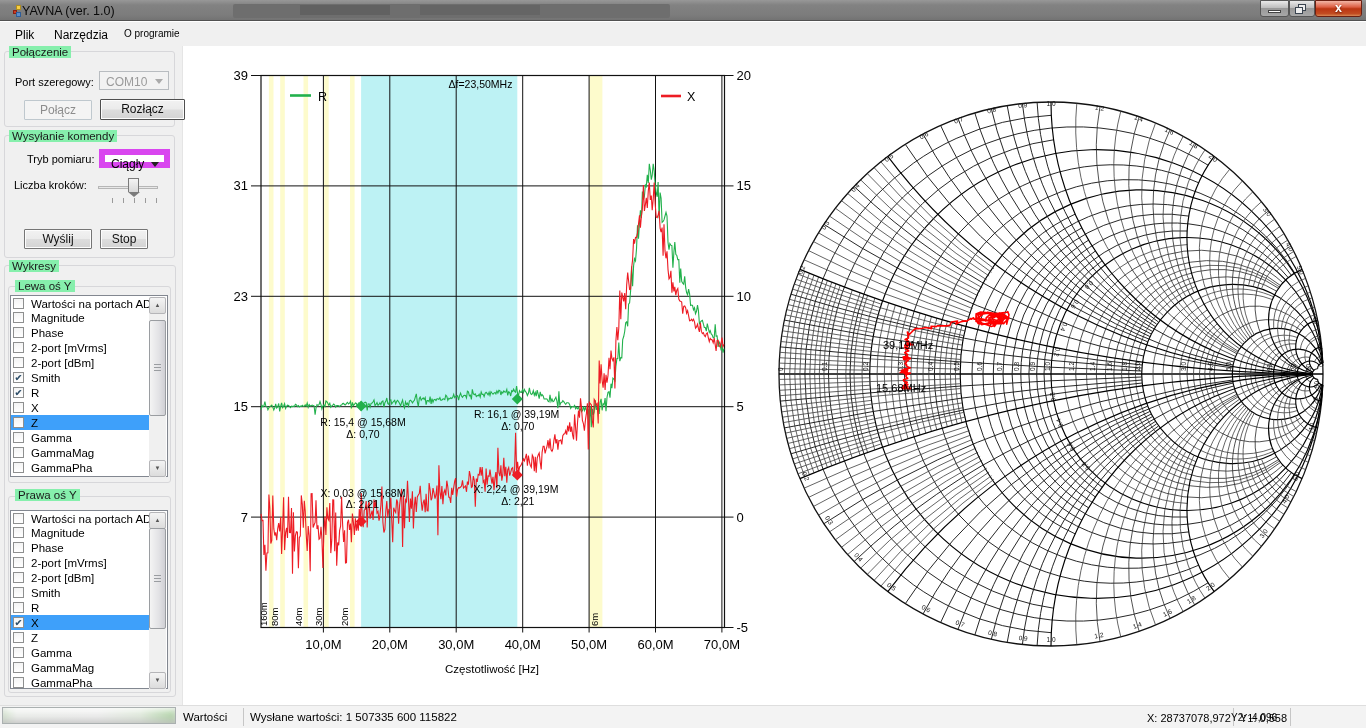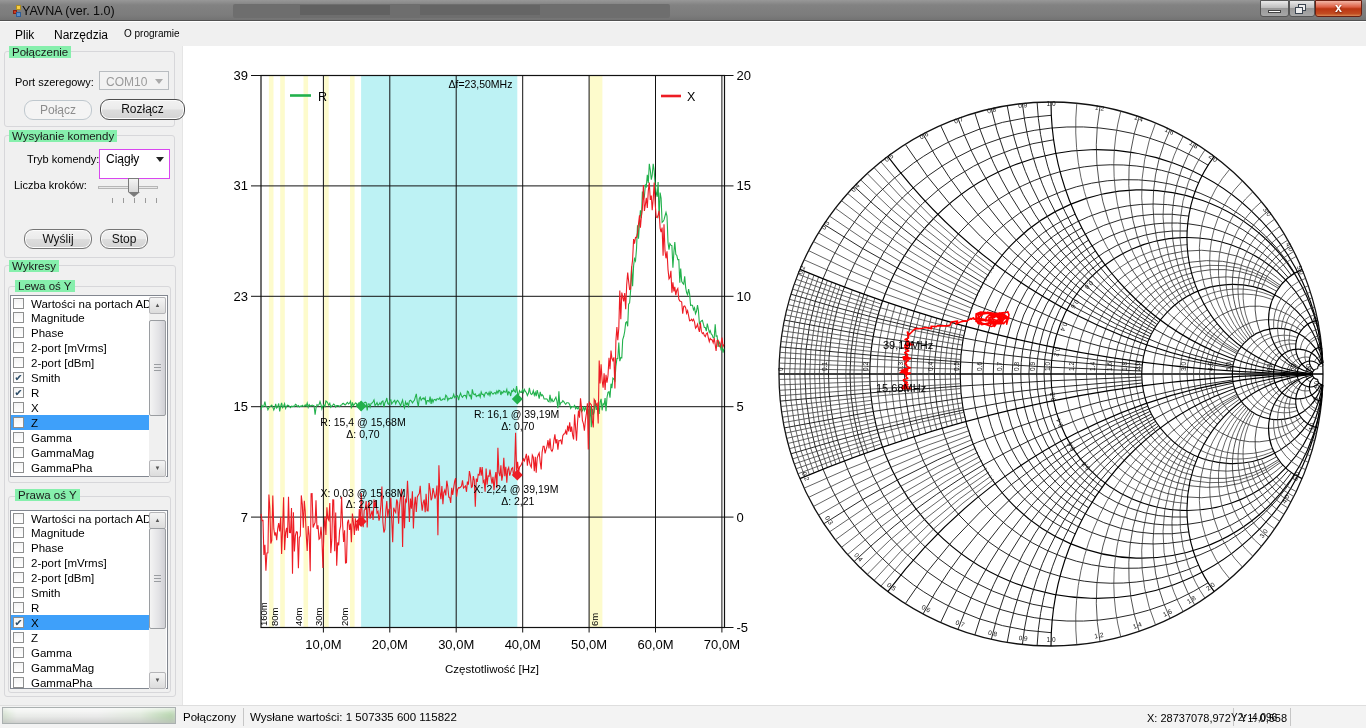--- a/index.html
+++ b/index.html
@@ -1,18 +1,18 @@
 <!DOCTYPE html>
 <html><head><meta charset="utf-8"><style>
 *{margin:0;padding:0;box-sizing:border-box}
 body{width:1366px;height:728px;position:relative;font-family:"Liberation Sans",sans-serif;background:#fff;overflow:hidden}
 .abs{position:absolute}
 .gb{position:absolute;border:1px solid #d7d7da;border-radius:3px}
 .gbt{position:absolute;background:#86efac;padding:0 3px;font-size:11.5px;color:#1a1a1a}
-.btn{position:absolute;border:1px solid #757575;border-radius:9px;background:linear-gradient(#f2f2f2,#ebebeb 48%,#dddddd 52%,#d3d3d3);box-shadow:inset 0 0 0 1px #fcfcfc;font-size:12px;text-align:center;color:#111}
+.btn{position:absolute;border:1px solid #757575;border-radius:1px;background:linear-gradient(#f2f2f2,#ebebeb 48%,#dddddd 52%,#d3d3d3);box-shadow:inset 0 0 0 1px #fcfcfc;font-size:12px;text-align:center;color:#111}
 .btn.dis{border-color:#bfc8ce;background:#f4f4f4;box-shadow:none;color:#8d8d8d}
 .cb{position:absolute;left:2px;top:1.6px;width:11px;height:11px;background:linear-gradient(#f4f4f4,#fff);border:1px solid #8e8f8f;font-size:9.5px;line-height:10px;color:#2c4d68;text-align:center}
 .sb{position:absolute;width:17px;background:#f0f0f0}
 .sbtn{position:absolute;left:0;width:17px;height:17px;background:linear-gradient(#f4f4f4,#dcdcdc);border:1px solid #b5b5b8;border-radius:2px}
 .ar{position:absolute;left:0;top:4px;width:15px;text-align:center;font-size:6px;color:#555}
 .sth{position:absolute;left:0;width:17px;background:linear-gradient(to right,#f4f4f4,#e2e2e5 60%,#cfcfd4);border:1px solid #9a9da1;border-radius:2px}
 .sth:after{content:"";position:absolute;left:4px;right:4px;top:50%;margin-top:-4px;height:7px;background:repeating-linear-gradient(to bottom,#9a9da1 0,#9a9da1 1px,rgba(0,0,0,0) 1px,rgba(0,0,0,0) 3px)}
 </style></head><body>
 
 <div class="abs" style="left:0;top:0;width:1366px;height:21px;background:linear-gradient(#989898,#828282 25%,#7c7c7c 75%,#737373);border-bottom:1px solid #515151">
@@ -47,22 +47,22 @@
  <span class="abs" style="left:15px;top:30px;font-size:11px">Port szeregowy:</span>
  <div class="abs" style="left:99px;top:25px;width:70px;height:18.5px;border:1px solid #b8bcc0;background:#f2f2f2">
    <span class="abs" style="left:6px;top:3px;font-size:12px;color:#9b9b9b">COM10</span>
    <span class="abs" style="right:5px;top:7px;width:0;height:0;border:4px solid transparent;border-top:5px solid #aaa"></span>
  </div>
  <div class="btn dis" style="left:24px;top:54px;width:68px;height:20px;line-height:18px">Połącz</div>
  <div class="btn" style="left:100px;top:53px;width:85px;height:21px;line-height:19px;border-color:#4f4f4f">Rozłącz</div>
 
  <div class="gb" style="left:4px;top:88.5px;width:171px;height:123.5px"></div>
  <div class="gbt" style="left:9px;top:84px">Wysyłanie komendy</div>
- <span class="abs" style="left:27px;top:107px;font-size:11px">Tryb komendy:</span>
- <div class="abs" style="left:99px;top:103px;width:71px;height:30px;border:1px solid #d946ef;background:#fff">
+ <span class="abs" style="left:27px;top:107px;font-size:11px">Tryb pomiaru:</span>
+ <div class="abs" style="left:99px;top:103px;width:71px;height:19px;border:6px solid #d946ef;background:#fff">
    <span class="abs" style="left:6px;top:2px;font-size:12px;color:#000">Ciągły</span>
    <span class="abs" style="right:5px;top:7px;width:0;height:0;border:4px solid transparent;border-top:5px solid #222"></span>
  </div>
  <span class="abs" style="left:14px;top:133px;font-size:11px">Liczba kroków:</span>
  <div class="abs" style="left:98px;top:139.5px;width:60px;height:3px;background:#e8e8e8;border:1px solid #b6b6b6"></div>
  <div class="abs" style="left:128px;top:132px;width:11px;height:14px;background:linear-gradient(#f4f4f4,#d8d8d8);border:1px solid #7b7b7b;border-bottom:none"></div>
  <div class="abs" style="left:128px;top:146px;width:0;height:0;border-left:6.5px solid transparent;border-right:6.5px solid transparent;border-top:5px solid #7b7b7b"></div>
  <div class="abs" style="left:112px;top:152px;width:46px;height:5px;background:repeating-linear-gradient(to right,#9a9a9a 0,#9a9a9a 1px,transparent 1px,transparent 11.1px)"></div>
  <div class="btn" style="left:24px;top:183px;width:68px;height:20px;line-height:18px">Wyślij</div>
  <div class="btn" style="left:100px;top:183px;width:48px;height:20px;line-height:18px">Stop</div>
@@ -502,21 +502,21 @@
     <text transform="translate(1075.5,299.1) rotate(-237)" font-size="6.5" fill="#111">0.6</text>
     <text transform="translate(1075.5,448.9) rotate(237)" font-size="6.5" fill="#111">0.6</text>
     <text transform="translate(1090.5,280.2) rotate(-226)" font-size="6.5" fill="#111">0.8</text>
     <text transform="translate(1090.5,467.8) rotate(226)" font-size="6.5" fill="#111">0.8</text>
     <polyline points="905.9,386.0 903.7,386.6 905.5,387.2 901.8,387.8 906.5,388.2 902.2,388.6 905.1,388.7 904.9,388.8 903.7,388.7 910.7,388.4 904.1,387.9 906.2,387.3 907.4,386.6 903.0,385.7 907.9,384.6 905.1,383.5 907.3,382.3 903.7,381.0 903.5,379.7 907.7,378.4 906.4,377.1 905.8,375.9 906.7,374.7 906.5,373.7 903.4,372.7 901.4,371.9 902.4,371.3 902.2,370.7 901.4,370.4 904.4,370.2 904.7,370.1 905.6,370.2 906.2,370.3 905.0,370.6 905.3,371.0 906.0,371.4 903.9,371.9 904.5,372.4 906.0,372.8 904.6,373.3 904.8,373.6 905.8,373.9 908.5,374.1 906.6,374.2 905.4,374.1 904.9,373.9 905.9,373.6 910.4,373.1 900.1,372.5 907.2,371.8 906.6,371.0 907.8,370.1 904.0,369.1 910.2,368.0 908.2,366.9 906.2,365.7 906.6,364.6 905.0,363.5 906.4,362.4 906.1,361.5 908.2,360.5 907.1,359.7 906.3,359.0 907.8,358.4 907.5,358.0 906.9,357.6 903.6,357.4 908.5,357.3 904.4,357.3 904.7,357.4 906.4,357.6 907.6,357.8 909.3,358.1 903.5,358.4 909.5,358.7 909.9,359.0 905.9,359.2 906.4,359.4 905.7,359.5 905.7,359.6 904.3,359.6 903.7,359.4 906.5,359.2 907.4,358.8 910.4,358.3 905.1,357.8 903.0,357.1 907.3,356.4 906.2,355.5 907.7,354.7 906.3,353.7 904.7,352.8 905.8,351.8 908.7,350.9 907.7,350.0 905.4,349.1 908.9,348.2 904.5,347.5 906.3,346.8 907.7,346.2 904.7,345.7 905.1,345.2 907.4,344.9 907.2,344.7 906.9,344.5 906.4,344.4 905.4,344.4 906.0,344.5 913.3,344.6 906.3,344.7 910.4,344.8 906.5,344.9 910.2,345.0 910.0,345.1 908.5,345.2 906.5,345.1 905.1,345.1 909.6,344.9 905.3,344.7 905.3,344.4 910.7,344.0 910.6,343.5 907.9,343.0 907.4,342.4 906.6,341.8 908.6,341.1 907.0,340.3 905.1,339.5 906.5,338.8 908.5,338.0 907.4,332.0 909.1,334.7 914.2,329.5 915.9,328.4 918.3,328.8 920.1,328.5 922.4,328.2 925.7,327.5 931.7,328.6 931.1,326.3 936.2,326.6 937.3,325.9 943.9,325.8 945.7,325.9 949.9,325.4 951.3,322.0 957.6,321.0 955.9,324.1 962.7,320.9 961.1,321.8 965.2,320.9 966.7,321.2 970.9,318.4 971.2,319.2 973.6,317.8 974.0,319.1 979.8,318.5 977.8,318.1 992.2,321.2 982.9,320.1 976.0,321.4 976.0,315.2 978.9,314.5 979.6,314.5 978.6,313.1 983.3,312.2 991.0,313.0 999.1,315.2 1005.8,317.2 996.6,323.0 994.4,326.5 993.0,321.7 981.7,324.7 977.0,321.2 976.0,314.0 980.8,312.1 999.0,315.3 999.5,313.0 1002.5,314.4 1001.5,323.6 978.2,323.7 976.0,319.9 984.8,312.4 1001.8,317.2 1002.6,322.7 991.0,323.9 995.4,322.9 995.7,324.8 991.5,326.4 981.7,322.9 978.3,318.7 978.4,314.6 989.1,312.9 987.5,312.4 1000.4,314.2 1003.2,315.3 998.2,322.5 992.8,322.7 989.8,321.4 986.9,320.6 985.6,321.0 986.3,317.6 989.3,315.1 992.2,315.0 1000.4,315.9 999.7,321.0 993.2,319.6 989.3,317.7 996.9,316.4 999.7,319.8 1003.5,319.2 1002.4,322.3 997.8,322.1 995.3,323.8 997.5,321.2 993.7,319.5 988.4,318.0 993.6,317.7 996.0,316.2 999.6,317.9 998.5,318.2 999.4,317.3 996.8,321.8 995.8,321.9 994.3,321.8 988.7,319.7 990.9,317.0 989.1,318.4 989.5,317.6 992.8,315.8 1000.7,314.7 1003.0,313.5 1009.0,318.4 1005.9,321.0 1003.6,323.6 999.9,323.0 989.0,322.3 989.5,320.0 996.4,313.5 1006.8,312.2 1007.8,311.7 1009.0,314.9 1006.7,324.1 1007.0,317.0 1002.0,313.5 1007.5,317.5 1001.0,320.5" fill="none" stroke="#f00" stroke-width="1.6" stroke-linejoin="round"></polyline>
     <text x="883" y="349" font-size="11" fill="#000">39,19MHz</text>
     <text x="876" y="392" font-size="11" fill="#000">15,68MHz</text>
   </svg>
 
 <div class="abs" style="left:0;top:705px;width:1366px;height:23px;background:#f3f3f3;border-top:1px solid #dedede">
- <span class="abs" style="left:183px;top:5px;font-size:11.5px">Połączony</span>
+ <span class="abs" style="left:183px;top:5px;font-size:11.5px">Wartości</span>
  <div class="abs" style="left:243px;top:2px;width:1px;height:18px;background:#c6c6c6"></div>
  <span class="abs" style="left:250px;top:5px;font-size:11.5px">Wysłane wartości: 1 507335 600 115822</span>
  <span class="abs" style="left:1147px;top:5.5px;font-size:11px">X: 28737078,972</span>
  <div class="abs" style="left:1233px;top:2px;width:1px;height:18px;background:#c6c6c6"></div>
  <span class="abs" style="left:1240px;top:5.5px;font-size:11px">Y1: 0,558</span>
  <div class="abs" style="left:1290px;top:2px;width:1px;height:18px;background:#c6c6c6"></div>
  <span class="abs" style="left:1231px;top:5.5px;font-size:10px">Y2: -4,096</span>
 </div>
 <div class="abs" style="left:2px;top:707px;width:174px;height:17px;border:1px solid #aab0b0;background:linear-gradient(to right,#d7e6d2 0%,#eff1ee 8%,#f0f0f0 55%,#e2ecde 80%,#b9d8b0 97%);box-shadow:inset 0 -6px 8px -4px #bdbdbd, inset 0 5px 6px -3px #fdfdfd"></div>
 </body></html>

